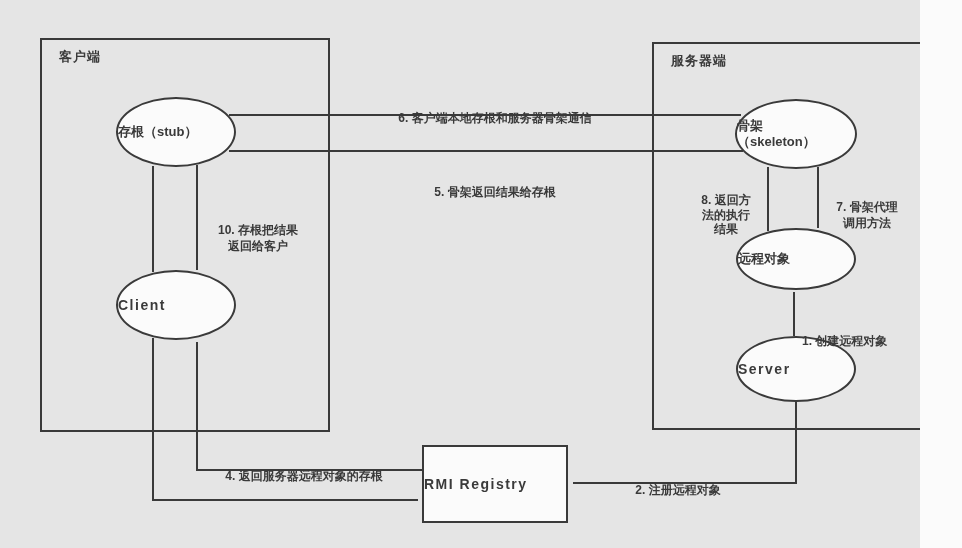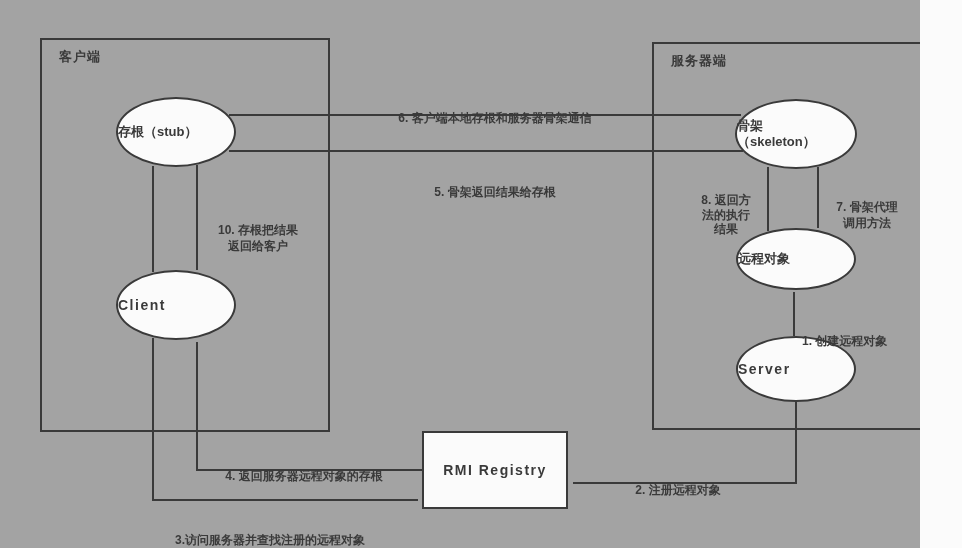--- a/index.html
+++ b/index.html
@@ -1,28 +1,28 @@
 <!DOCTYPE html>
 <html><head>
 <meta charset="utf-8">
 <style>
   * { margin:0; padding:0; box-sizing:border-box; }
   html,body { background:#fbfbfb; }
   body { font-family:"Liberation Sans","DejaVu Sans",sans-serif; }
   .canvas {
     position:relative; width:920px; height:548px;
-    background:#a3a3a3; overflow:hidden; color:#3a3a3a;
+    background:#e5e5e5; overflow:hidden; color:#3a3a3a;
   }
   .box {
     position:absolute; border:2px solid #3a3a3a; background:transparent;
   }
   .client-box { left:40px;  top:38px;  width:290px; height:394px; }
   .server-box { left:652px; top:42px;  width:286px; height:388px; }
-  .rmi-box    { left:422px; top:431px; width:146px; height:78px;
-                display:flex; align-items:center; justify-content:center;
+  .rmi-box    { left:422px; top:445px; width:146px; height:78px;
+                display:flex; align-items:center; justify-content:flex-start;
                 background:#fbfbfb; }
   .box-title {
     position:absolute; left:17px; top:8px;
     font-size:13px; font-weight:bold; color:#3a3a3a; letter-spacing:1px;
   }
   .ellipse {
     position:absolute; border:2px solid #3a3a3a; border-radius:50%;
     background:#fbfbfb; display:flex; flex-direction:column;
     align-items:flex-start; justify-content:center; text-align:center;
   }
@@ -130,17 +130,14 @@
   </div>
 
   <div class="step-label tc" style="left:622px; top:459px; width:112px;">
     <span>2. 注册远程对象</span>
   </div>
 
   <div class="step-label tc" style="left:208px; top:445px; width:192px;">
     <span>4. 返回服务器远程对象的存根</span>
   </div>
 
-  <div class="step-label tc" style="left:160px; top:509px; width:220px;">
-    <span>3.访问服务器并查找注册的远程对象</span>
-  </div>
 
 </div>
 
 </body></html>

